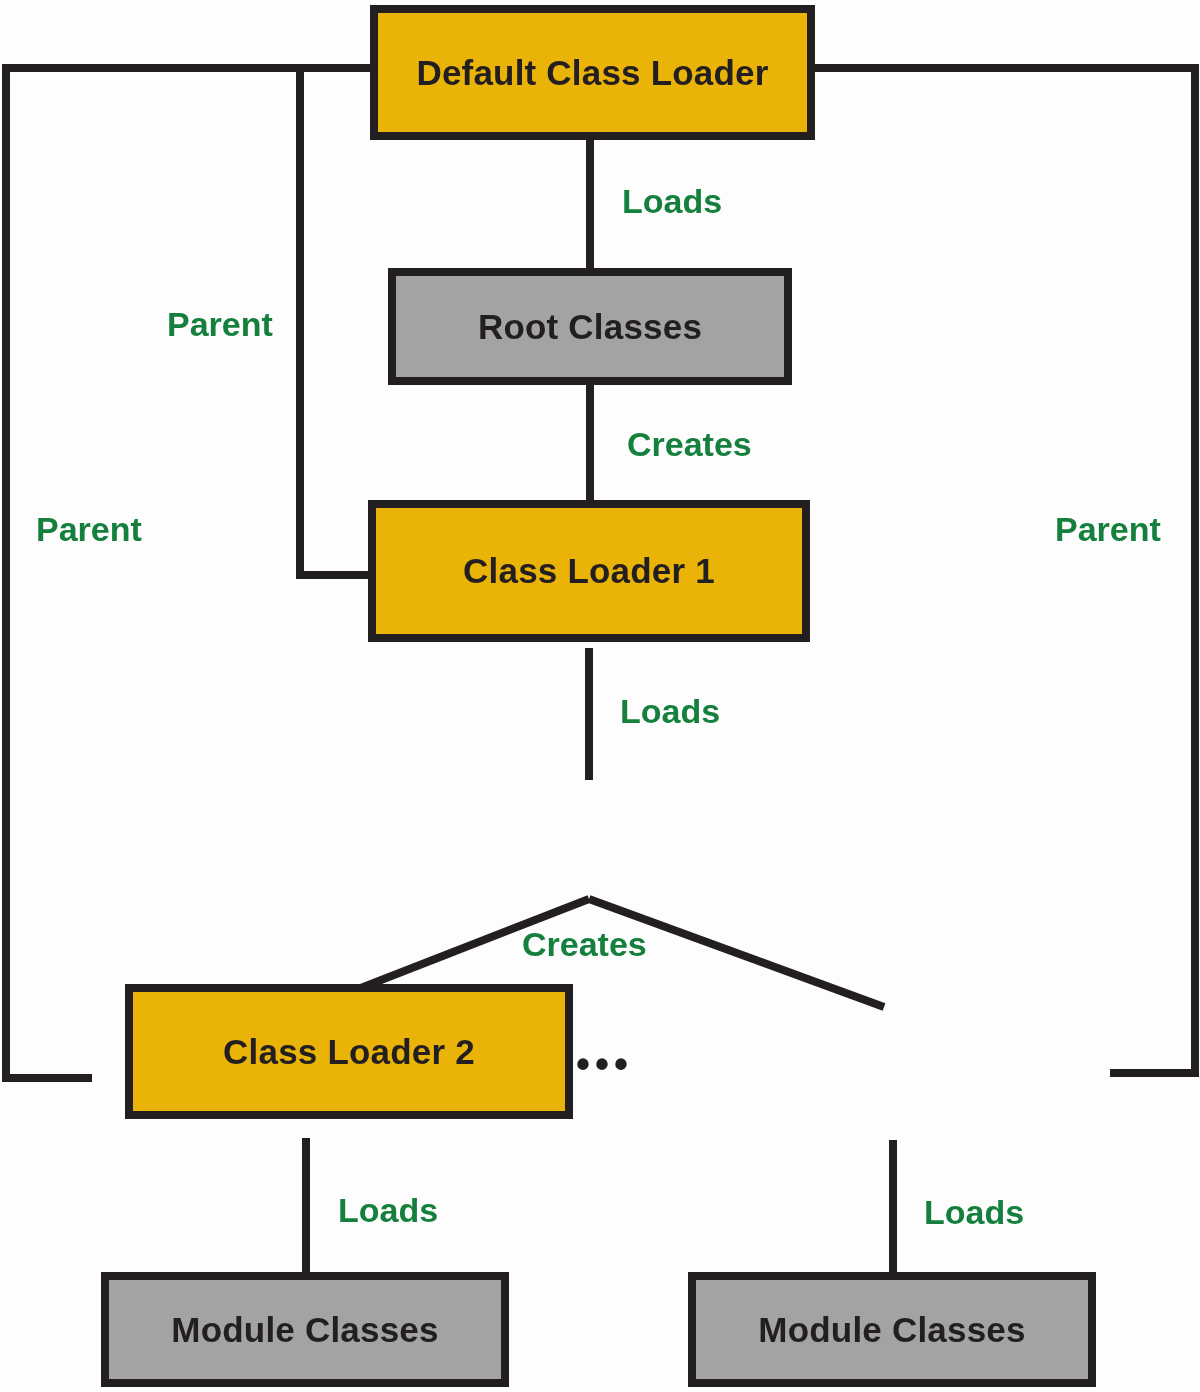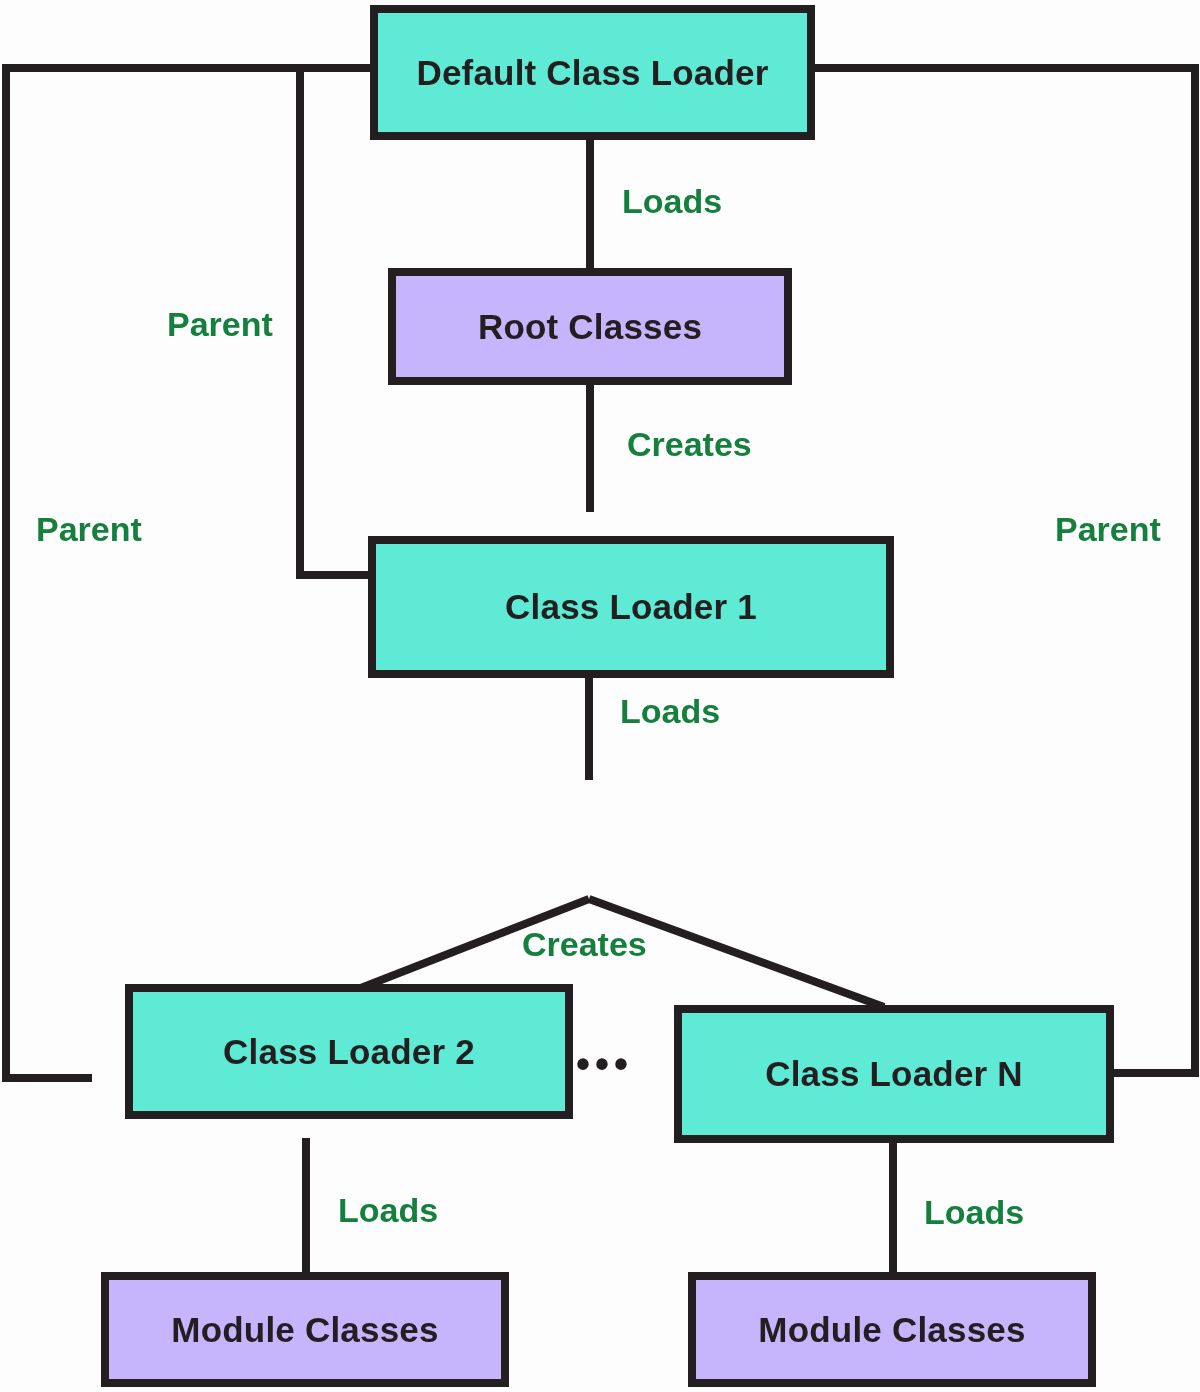--- a/index.html
+++ b/index.html
@@ -12,22 +12,22 @@
   }
   .node{
     position:absolute;
     box-sizing:border-box;
     border:8px solid #231f20;
     display:flex;align-items:center;justify-content:center;
     font-weight:700;font-size:35px;color:#231f20;
     letter-spacing:0.2px;
     text-align:center;
   }
-  .node.pink{background:#5eead4;}
-  .node.yellow{background:#c4b5fd;}
+  .node.pink{background:#eab308;}
+  .node.yellow{background:#a3a3a3;}
   .line{position:absolute;background:#231f20;}
   .elabel{
     position:absolute;
     font-weight:700;font-size:34px;color:#15803d;
     white-space:nowrap;line-height:1.1;
   }
   .dots{
     position:absolute;
     font-weight:700;font-size:40px;color:#231f20;
     letter-spacing:5px;line-height:1;
@@ -57,28 +57,25 @@
     <line x1="589" y1="6" x2="312" y2="114" stroke="#231f20" stroke-width="8"></line>
     <line x1="589" y1="6" x2="884" y2="114" stroke="#231f20" stroke-width="8"></line>
   </svg>
 
   <div class="node pink" style="left:370px;top:5px;   width:445px;height:135px;">
     <span>Default Class Loader</span>
   </div>
   <div class="node yellow" style="left:388px;top:268px; width:404px;height:117px;">
     <span>Root Classes</span>
   </div>
-  <div class="node pink" style="left:368px;top:536px; width:526px;height:142px;">
+  <div class="node pink" style="left:368px;top:500px; width:442px;height:142px;">
     <span>Class Loader 1</span>
   </div>
   <div class="node pink" style="left:85px; top:984px;width:448px;height:135px;margin-left:40px;">
     <span>Class Loader 2</span>
-  </div>
-  <div class="node pink" style="left:674px;top:1005px;width:440px;height:138px;">
-    <span>Class Loader N</span>
   </div>
   <div class="node yellow" style="left:101px;top:1272px;width:408px;height:115px;">
     <span>Module Classes</span>
   </div>
   <div class="node yellow" style="left:688px;top:1272px;width:408px;height:115px;">
     <span>Module Classes</span>
   </div>
 
   <div class="elabel" style="left:622px; top:183px;">Loads</div>
   <div class="elabel" style="left:167px; top:306px;">Parent</div>

